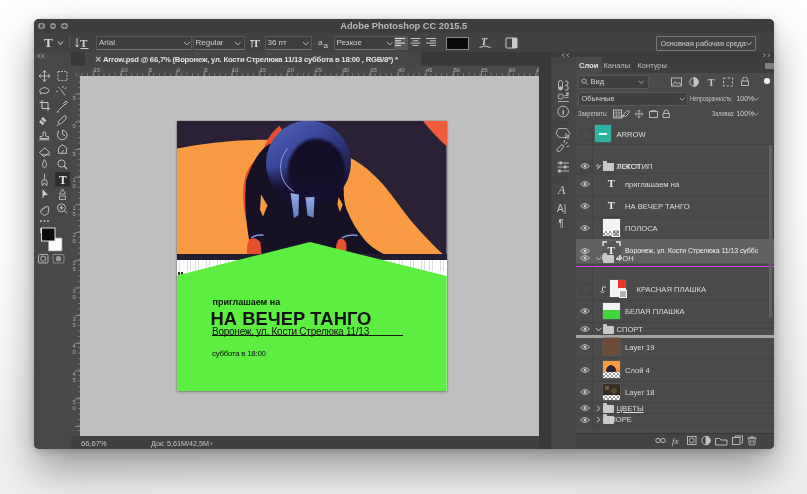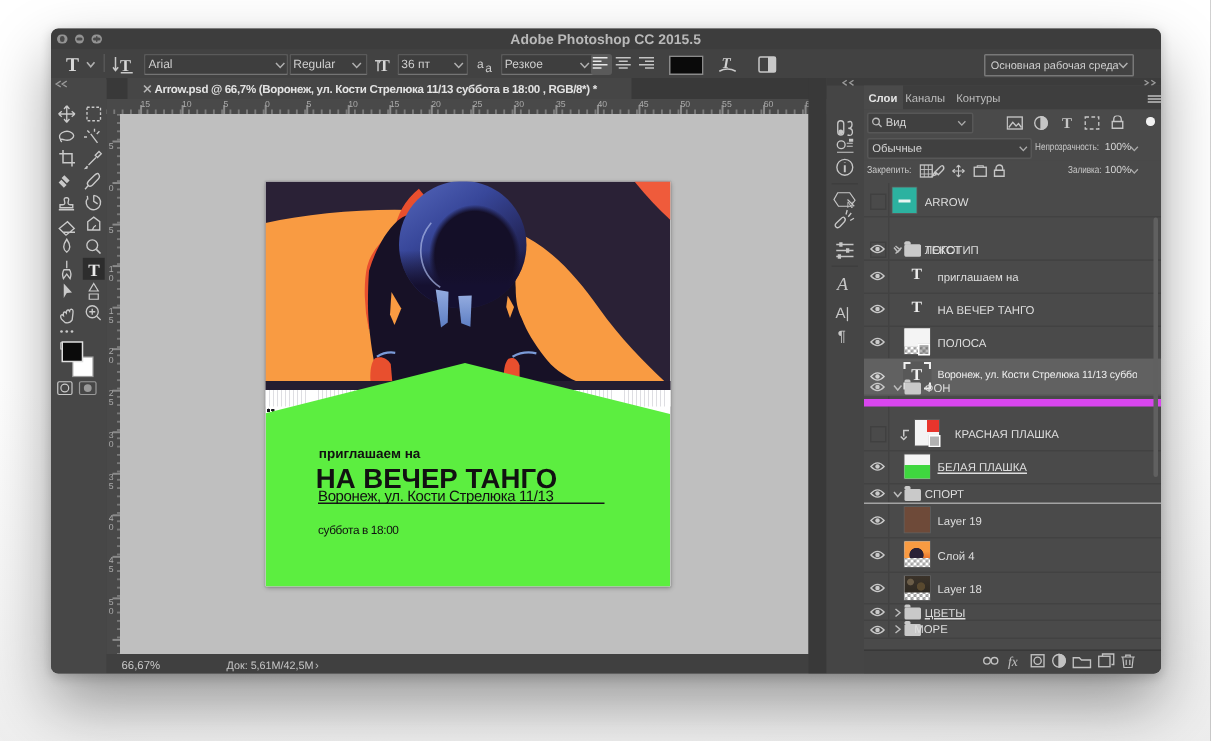--- a/index.html
+++ b/index.html
@@ -467,21 +467,21 @@
           <circle cx="5" cy="4" r="1.5" fill="#d2d2d2"></circle>
         </svg>
       <div class="abs" style="left:26.5px;top:2.5px;width:18.5px;height:18.5px;background:#585858;"></div>
       <div class="abs" style="left:26.5px;top:2.5px;width:18.5px;height:18.5px;text-align:center;font-family:'Liberation Serif';font-size:11px;font-weight:bold;color:#f2f2f2;line-height:18.5px;">T</div>
       <svg class="abs" style="left:26.5px;top:2.5px;" width="19" height="19" viewBox="0 0 19 19">
         <path d="M1 5 V1 h4 M14 1 h4 v4 M18 14 v4 h-4 M5 18 H1 v-4" stroke="#f0f0f0" stroke-width="1.4" fill="none"></path>
       </svg>
       <div class="lbl" style="left:49.5px;top:8.5px;color:#f0f0f0;width:133px;overflow:hidden;font-size:7px;letter-spacing:-0.08px;">Воронеж, ул. Кости Стрелюка 11/13 суббот...</div>
     </div>
 
-    <div class="prow" style="top:199px;height:14.8px;border-bottom:5px solid #d946ef;">
+    <div class="prow" style="top:199px;height:14.8px;border-bottom:1px solid #d946ef;">
       <svg class="abs" style="left:4px;top:3.5px;" width="10" height="8" viewBox="0 0 10 8">
           <path d="M.6 4 Q5 -.8 9.4 4 Q5 8.8 .6 4Z" fill="none" stroke="#c9c9c9" stroke-width=".9"></path>
           <circle cx="5" cy="4" r="1.5" fill="#c9c9c9"></circle>
         </svg>
       <svg class="abs" style="left:19px;top:5.5px;" width="7" height="5">
           <path d="M1 1 l2.5 3 L6 1" stroke="#bbb" stroke-width="1" fill="none"></path>
         </svg>
       <div class="folder" style="left:27px;top:4.5px;"></div>
       <div class="lbl" style="left:41px;top:3.5px;">ФОН</div>
     </div>
@@ -497,24 +497,24 @@
       <div class="lbl" style="left:61px;top:7.5px;">КРАСНАЯ ПЛАШКА</div>
     </div>
 
     <div class="prow" style="top:248.5px;height:21.1px;border-bottom:1px solid #424242;">
       <svg class="abs" style="left:4px;top:6.5px;" width="10" height="8" viewBox="0 0 10 8">
           <path d="M.6 4 Q5 -.8 9.4 4 Q5 8.8 .6 4Z" fill="none" stroke="#c9c9c9" stroke-width=".9"></path>
           <circle cx="5" cy="4" r="1.5" fill="#c9c9c9"></circle>
         </svg>
       <div class="thumb" style="left:27.5px;top:2.5px;background:#f4f4f4;box-shadow:0 0 0 .5px #606060;"></div>
       <div class="abs" style="left:27.5px;top:9.5px;width:16.5px;height:9.5px;background:#3fd73f;"></div>
-      <div class="lbl" style="left:49.5px;top:6.5px;text-decoration:underline;">БЕЛАЯ ПЛАШКА</div>
-    </div>
-
-    <div class="prow" style="top:269.6px;height:13.5px;border-bottom:1px solid #a3a3a3;">
+      <div class="lbl" style="left:49.5px;top:6.5px;">БЕЛАЯ ПЛАШКА</div>
+    </div>
+
+    <div class="prow" style="top:269.6px;height:13.5px;border-bottom:3px solid #a3a3a3;">
       <svg class="abs" style="left:4px;top:3px;" width="10" height="8" viewBox="0 0 10 8">
           <path d="M.6 4 Q5 -.8 9.4 4 Q5 8.8 .6 4Z" fill="none" stroke="#c9c9c9" stroke-width=".9"></path>
           <circle cx="5" cy="4" r="1.5" fill="#c9c9c9"></circle>
         </svg>
       <svg class="abs" style="left:19px;top:5px;" width="7" height="5">
           <path d="M1 1 l2.5 3 L6 1" stroke="#bbb" stroke-width="1" fill="none"></path>
         </svg>
       <div class="folder" style="left:27px;top:4px;"></div>
       <div class="lbl" style="left:41px;top:3px;">СПОРТ</div>
     </div>

